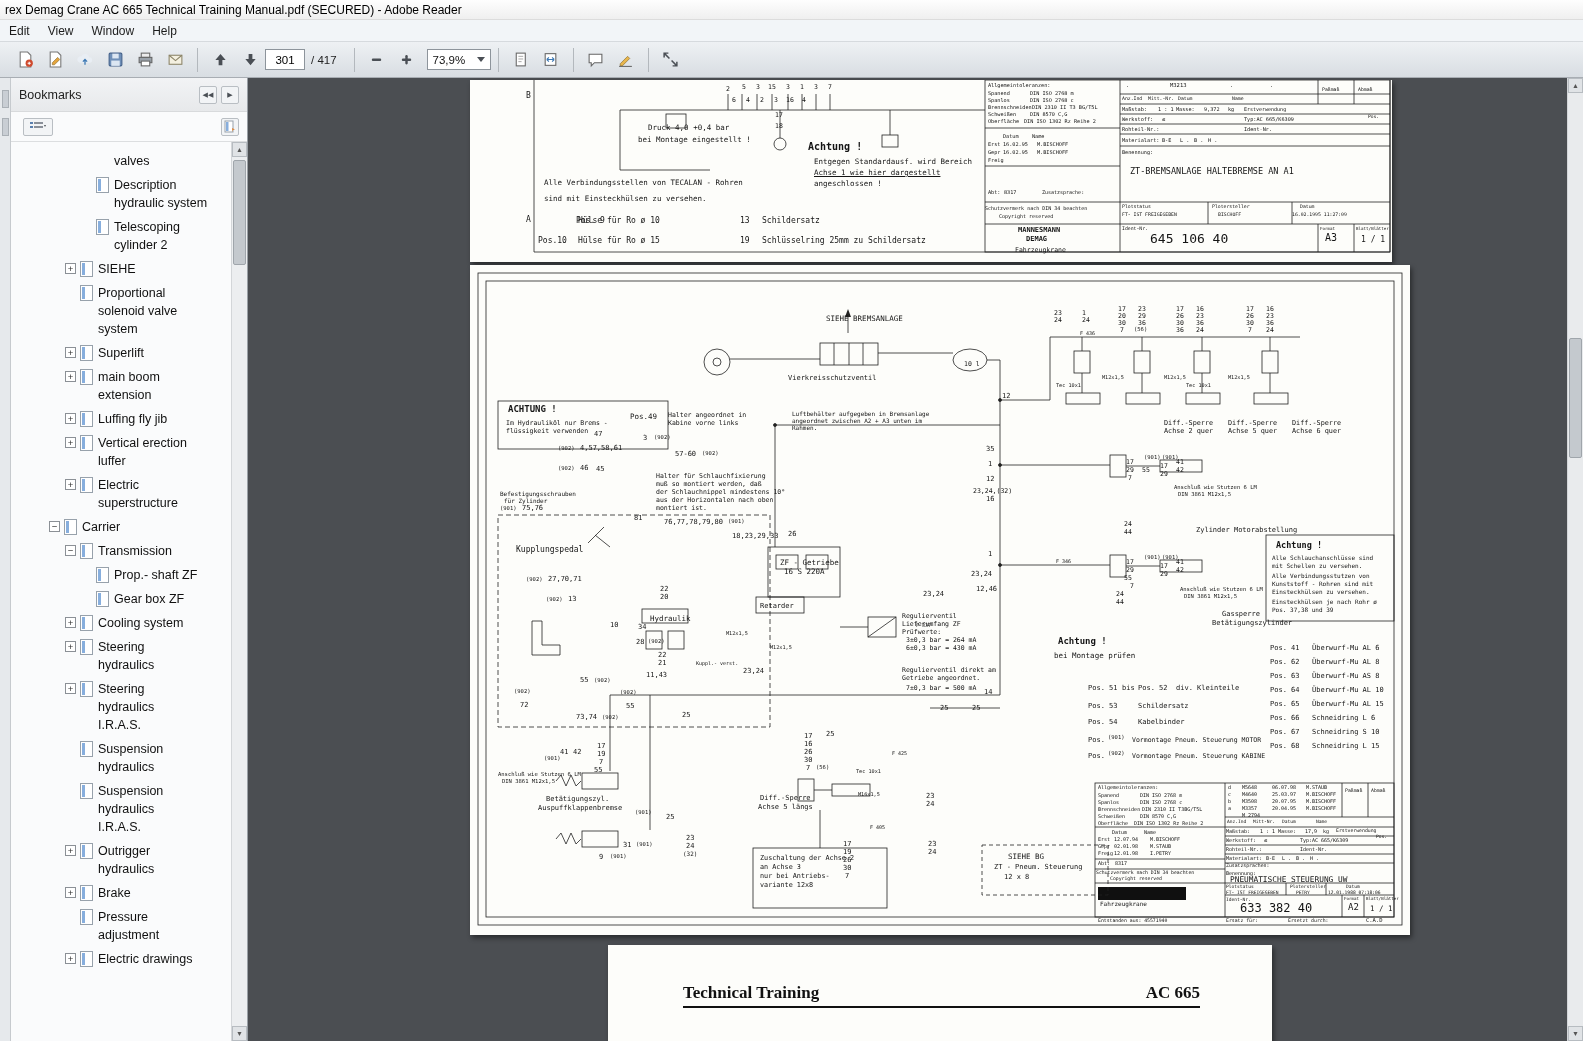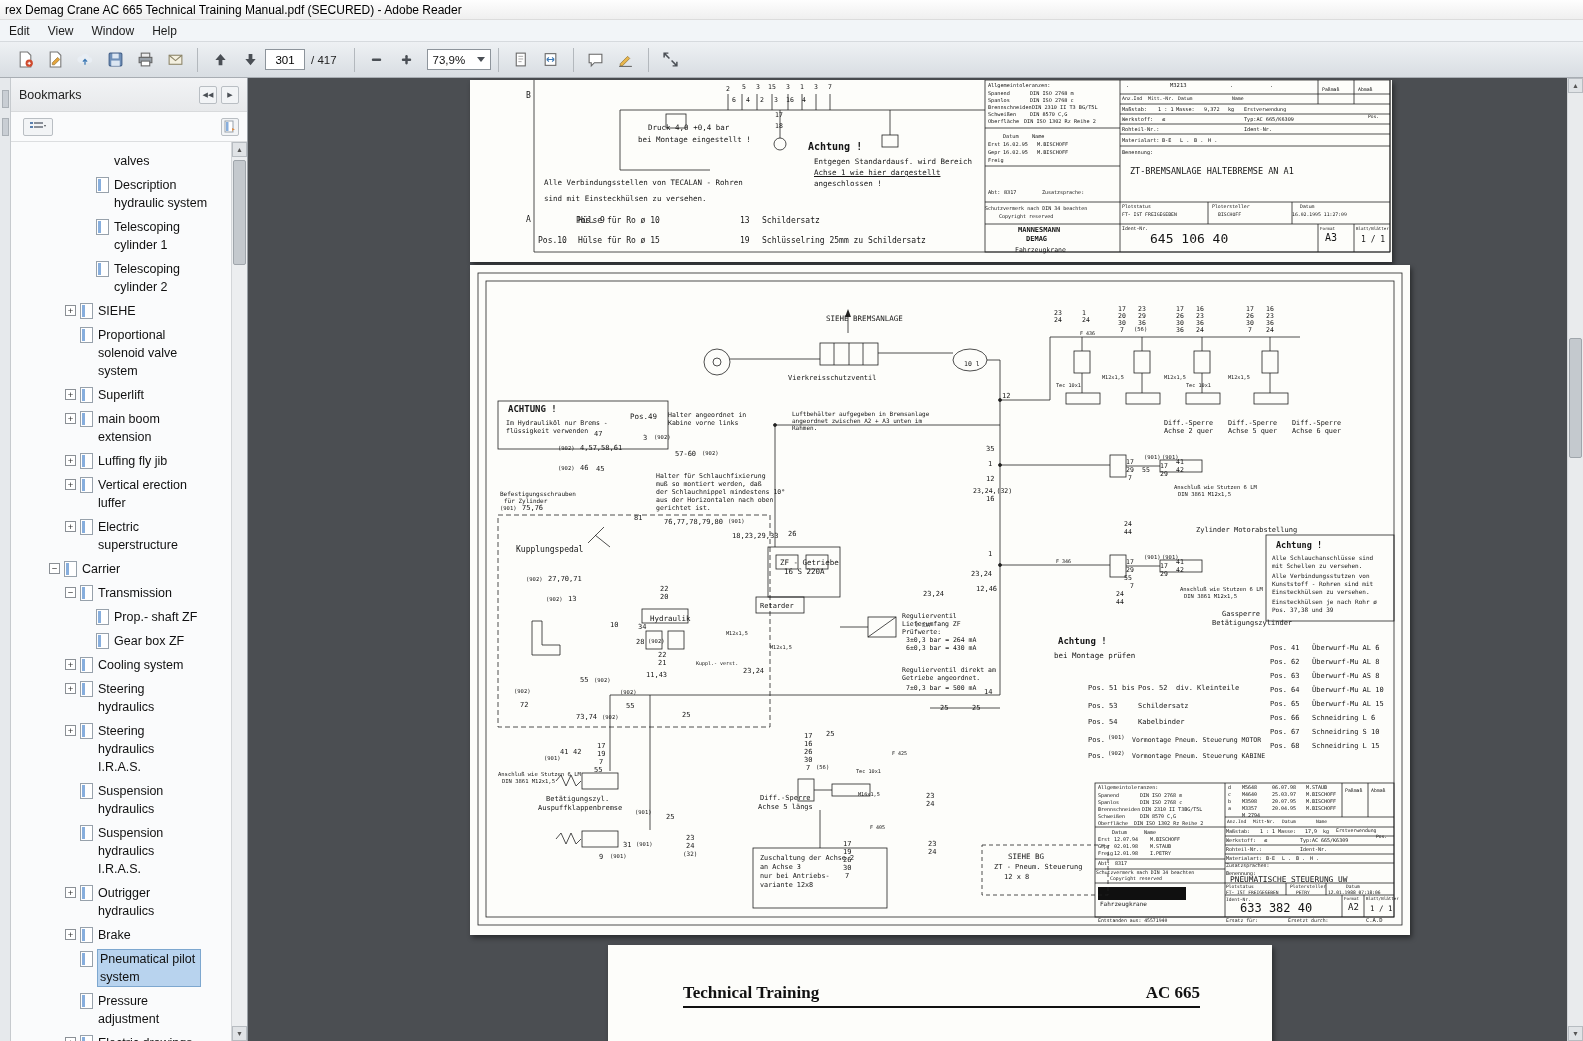--- a/index.html
+++ b/index.html
@@ -214,121 +214,111 @@
         <span class="label" style="max-width: 96px;">valves</span>
       </div>
       <div class="bk" style="padding-left: 70px;">
         <span class="exp hid">+</span>
         <span class="picon"></span>
         <span class="label" style="max-width: 96px;">Description hydraulic system</span>
       </div>
       <div class="bk" style="padding-left: 70px;">
         <span class="exp hid">+</span>
         <span class="picon"></span>
-        <span class="label" style="max-width: 96px;">Telescoping cylinder 1</span>
+        <span class="label" style="max-width: 96px;">Telescoping cylinder 2</span>
+      </div>
+      <div class="bk" style="padding-left: 54px;">
+        <span class="exp">+</span>
+        <span class="picon"></span>
+        <span class="label" style="max-width: 102px;">SIEHE</span>
+      </div>
+      <div class="bk" style="padding-left: 54px;">
+        <span class="exp hid">+</span>
+        <span class="picon"></span>
+        <span class="label" style="max-width: 102px;">Proportional solenoid valve system</span>
+      </div>
+      <div class="bk" style="padding-left: 54px;">
+        <span class="exp">+</span>
+        <span class="picon"></span>
+        <span class="label" style="max-width: 102px;">Superlift</span>
+      </div>
+      <div class="bk" style="padding-left: 54px;">
+        <span class="exp">+</span>
+        <span class="picon"></span>
+        <span class="label" style="max-width: 102px;">main boom extension</span>
+      </div>
+      <div class="bk" style="padding-left: 54px;">
+        <span class="exp">+</span>
+        <span class="picon"></span>
+        <span class="label" style="max-width: 102px;">Luffing fly jib</span>
+      </div>
+      <div class="bk" style="padding-left: 54px;">
+        <span class="exp">+</span>
+        <span class="picon"></span>
+        <span class="label" style="max-width: 102px;">Vertical erection luffer</span>
+      </div>
+      <div class="bk" style="padding-left: 54px;">
+        <span class="exp">+</span>
+        <span class="picon"></span>
+        <span class="label" style="max-width: 102px;">Electric superstructure</span>
+      </div>
+      <div class="bk" style="padding-left: 38px;">
+        <span class="exp">−</span>
+        <span class="picon"></span>
+        <span class="label" style="max-width: 130px;">Carrier</span>
+      </div>
+      <div class="bk" style="padding-left: 54px;">
+        <span class="exp">−</span>
+        <span class="picon"></span>
+        <span class="label" style="max-width: 102px;">Transmission</span>
       </div>
       <div class="bk" style="padding-left: 70px;">
         <span class="exp hid">+</span>
         <span class="picon"></span>
-        <span class="label" style="max-width: 96px;">Telescoping cylinder 2</span>
-      </div>
-      <div class="bk" style="padding-left: 54px;">
-        <span class="exp">+</span>
-        <span class="picon"></span>
-        <span class="label" style="max-width: 102px;">SIEHE</span>
-      </div>
-      <div class="bk" style="padding-left: 54px;">
-        <span class="exp hid">+</span>
-        <span class="picon"></span>
-        <span class="label" style="max-width: 102px;">Proportional solenoid valve system</span>
-      </div>
-      <div class="bk" style="padding-left: 54px;">
-        <span class="exp">+</span>
-        <span class="picon"></span>
-        <span class="label" style="max-width: 102px;">Superlift</span>
-      </div>
-      <div class="bk" style="padding-left: 54px;">
-        <span class="exp">+</span>
-        <span class="picon"></span>
-        <span class="label" style="max-width: 102px;">main boom extension</span>
-      </div>
-      <div class="bk" style="padding-left: 54px;">
-        <span class="exp">+</span>
-        <span class="picon"></span>
-        <span class="label" style="max-width: 102px;">Luffing fly jib</span>
-      </div>
-      <div class="bk" style="padding-left: 54px;">
-        <span class="exp">+</span>
-        <span class="picon"></span>
-        <span class="label" style="max-width: 102px;">Vertical erection luffer</span>
-      </div>
-      <div class="bk" style="padding-left: 54px;">
-        <span class="exp">+</span>
-        <span class="picon"></span>
-        <span class="label" style="max-width: 102px;">Electric superstructure</span>
-      </div>
-      <div class="bk" style="padding-left: 38px;">
-        <span class="exp">−</span>
-        <span class="picon"></span>
-        <span class="label" style="max-width: 130px;">Carrier</span>
-      </div>
-      <div class="bk" style="padding-left: 54px;">
-        <span class="exp">−</span>
-        <span class="picon"></span>
-        <span class="label" style="max-width: 102px;">Transmission</span>
+        <span class="label" style="max-width: 96px;">Prop.- shaft ZF</span>
       </div>
       <div class="bk" style="padding-left: 70px;">
         <span class="exp hid">+</span>
         <span class="picon"></span>
-        <span class="label" style="max-width: 96px;">Prop.- shaft ZF</span>
-      </div>
-      <div class="bk" style="padding-left: 70px;">
+        <span class="label" style="max-width: 96px;">Gear box ZF</span>
+      </div>
+      <div class="bk" style="padding-left: 54px;">
+        <span class="exp">+</span>
+        <span class="picon"></span>
+        <span class="label" style="max-width: 102px;">Cooling system</span>
+      </div>
+      <div class="bk" style="padding-left: 54px;">
+        <span class="exp">+</span>
+        <span class="picon"></span>
+        <span class="label" style="max-width: 102px;">Steering hydraulics</span>
+      </div>
+      <div class="bk" style="padding-left: 54px;">
+        <span class="exp">+</span>
+        <span class="picon"></span>
+        <span class="label" style="max-width: 102px;">Steering hydraulics I.R.A.S.</span>
+      </div>
+      <div class="bk" style="padding-left: 54px;">
         <span class="exp hid">+</span>
         <span class="picon"></span>
-        <span class="label" style="max-width: 96px;">Gear box ZF</span>
-      </div>
-      <div class="bk" style="padding-left: 54px;">
-        <span class="exp">+</span>
-        <span class="picon"></span>
-        <span class="label" style="max-width: 102px;">Cooling system</span>
-      </div>
-      <div class="bk" style="padding-left: 54px;">
-        <span class="exp">+</span>
-        <span class="picon"></span>
-        <span class="label" style="max-width: 102px;">Steering hydraulics</span>
-      </div>
-      <div class="bk" style="padding-left: 54px;">
-        <span class="exp">+</span>
-        <span class="picon"></span>
-        <span class="label" style="max-width: 102px;">Steering hydraulics I.R.A.S.</span>
+        <span class="label" style="max-width: 102px;">Suspension hydraulics</span>
       </div>
       <div class="bk" style="padding-left: 54px;">
         <span class="exp hid">+</span>
         <span class="picon"></span>
-        <span class="label" style="max-width: 102px;">Suspension hydraulics</span>
-      </div>
-      <div class="bk" style="padding-left: 54px;">
-        <span class="exp hid">+</span>
-        <span class="picon"></span>
         <span class="label" style="max-width: 102px;">Suspension hydraulics I.R.A.S.</span>
       </div>
       <div class="bk" style="padding-left: 54px;">
         <span class="exp">+</span>
         <span class="picon"></span>
         <span class="label" style="max-width: 102px;">Outrigger hydraulics</span>
       </div>
       <div class="bk" style="padding-left: 54px;">
         <span class="exp">+</span>
         <span class="picon"></span>
         <span class="label" style="max-width: 102px;">Brake</span>
-      </div>
-      <div class="bk selected" style="padding-left: 54px;">
-        <span class="exp hid">+</span>
-        <span class="picon"></span>
-        <span class="label" style="max-width: 102px;">Pneumatical pilot system</span>
       </div>
       <div class="bk" style="padding-left: 54px;">
         <span class="exp hid">+</span>
         <span class="picon"></span>
         <span class="label" style="max-width: 102px;">Pressure adjustment</span>
       </div>
       <div class="bk" style="padding-left: 54px;">
         <span class="exp">+</span>
         <span class="picon"></span>
         <span class="label" style="max-width: 102px;">Electric drawings</span>
@@ -617,21 +607,21 @@
         <div class="an" style="left: 232px; top: 186px; font-size: 5.5px;">(902)</div>
         <div class="an" style="left: 88px; top: 181px; font-size: 5.5px;">(902)</div>
         <div class="an" style="left: 110px; top: 180px; font-size: 7px;">4,57,58,61</div>
         <div class="an" style="left: 126px; top: 201px; font-size: 7px;">45</div>
         <div class="an" style="left: 88px; top: 201px; font-size: 5.5px;">(902)</div>
         <div class="an" style="left: 110px; top: 200px; font-size: 7px;">46</div>
         <div class="an" style="left: 186px; top: 208px; font-size: 6.5px;">Halter für Schlauchfixierung</div>
         <div class="an" style="left: 186px; top: 216px; font-size: 6.5px;">muß so montiert werden, daß</div>
         <div class="an" style="left: 186px; top: 224px; font-size: 6.5px;">der Schlauchnippel mindestens 10°</div>
         <div class="an" style="left: 186px; top: 232px; font-size: 6.5px;">aus der Horizontalen nach oben</div>
-        <div class="an" style="left: 186px; top: 240px; font-size: 6.5px;">gerichtet ist.</div>
+        <div class="an" style="left: 186px; top: 240px; font-size: 6.5px;">montiert ist.</div>
         <div class="an" style="left: 30px; top: 226px; font-size: 6px;">Befestigungsschrauben</div>
         <div class="an" style="left: 34px; top: 233px; font-size: 6px;">für Zylinder</div>
         <div class="an" style="left: 30px; top: 241px; font-size: 5.5px;">(901)</div>
         <div class="an" style="left: 52px; top: 240px; font-size: 7px;">75,76</div>
         <div class="an" style="left: 164px; top: 250px; font-size: 7px;">81</div>
         <div class="an" style="left: 194px; top: 254px; font-size: 7px;">76,77,78,79,80</div>
         <div class="an" style="left: 258px; top: 254px; font-size: 5.5px;">(901)</div>
         <div class="an" style="left: 46px; top: 281px; font-size: 8px;">Kupplungspedal</div>
         <div class="an" style="left: 56px; top: 312px; font-size: 5.5px;">(902)</div>
         <div class="an" style="left: 78px; top: 311px; font-size: 7px;">27,70,71</div>

